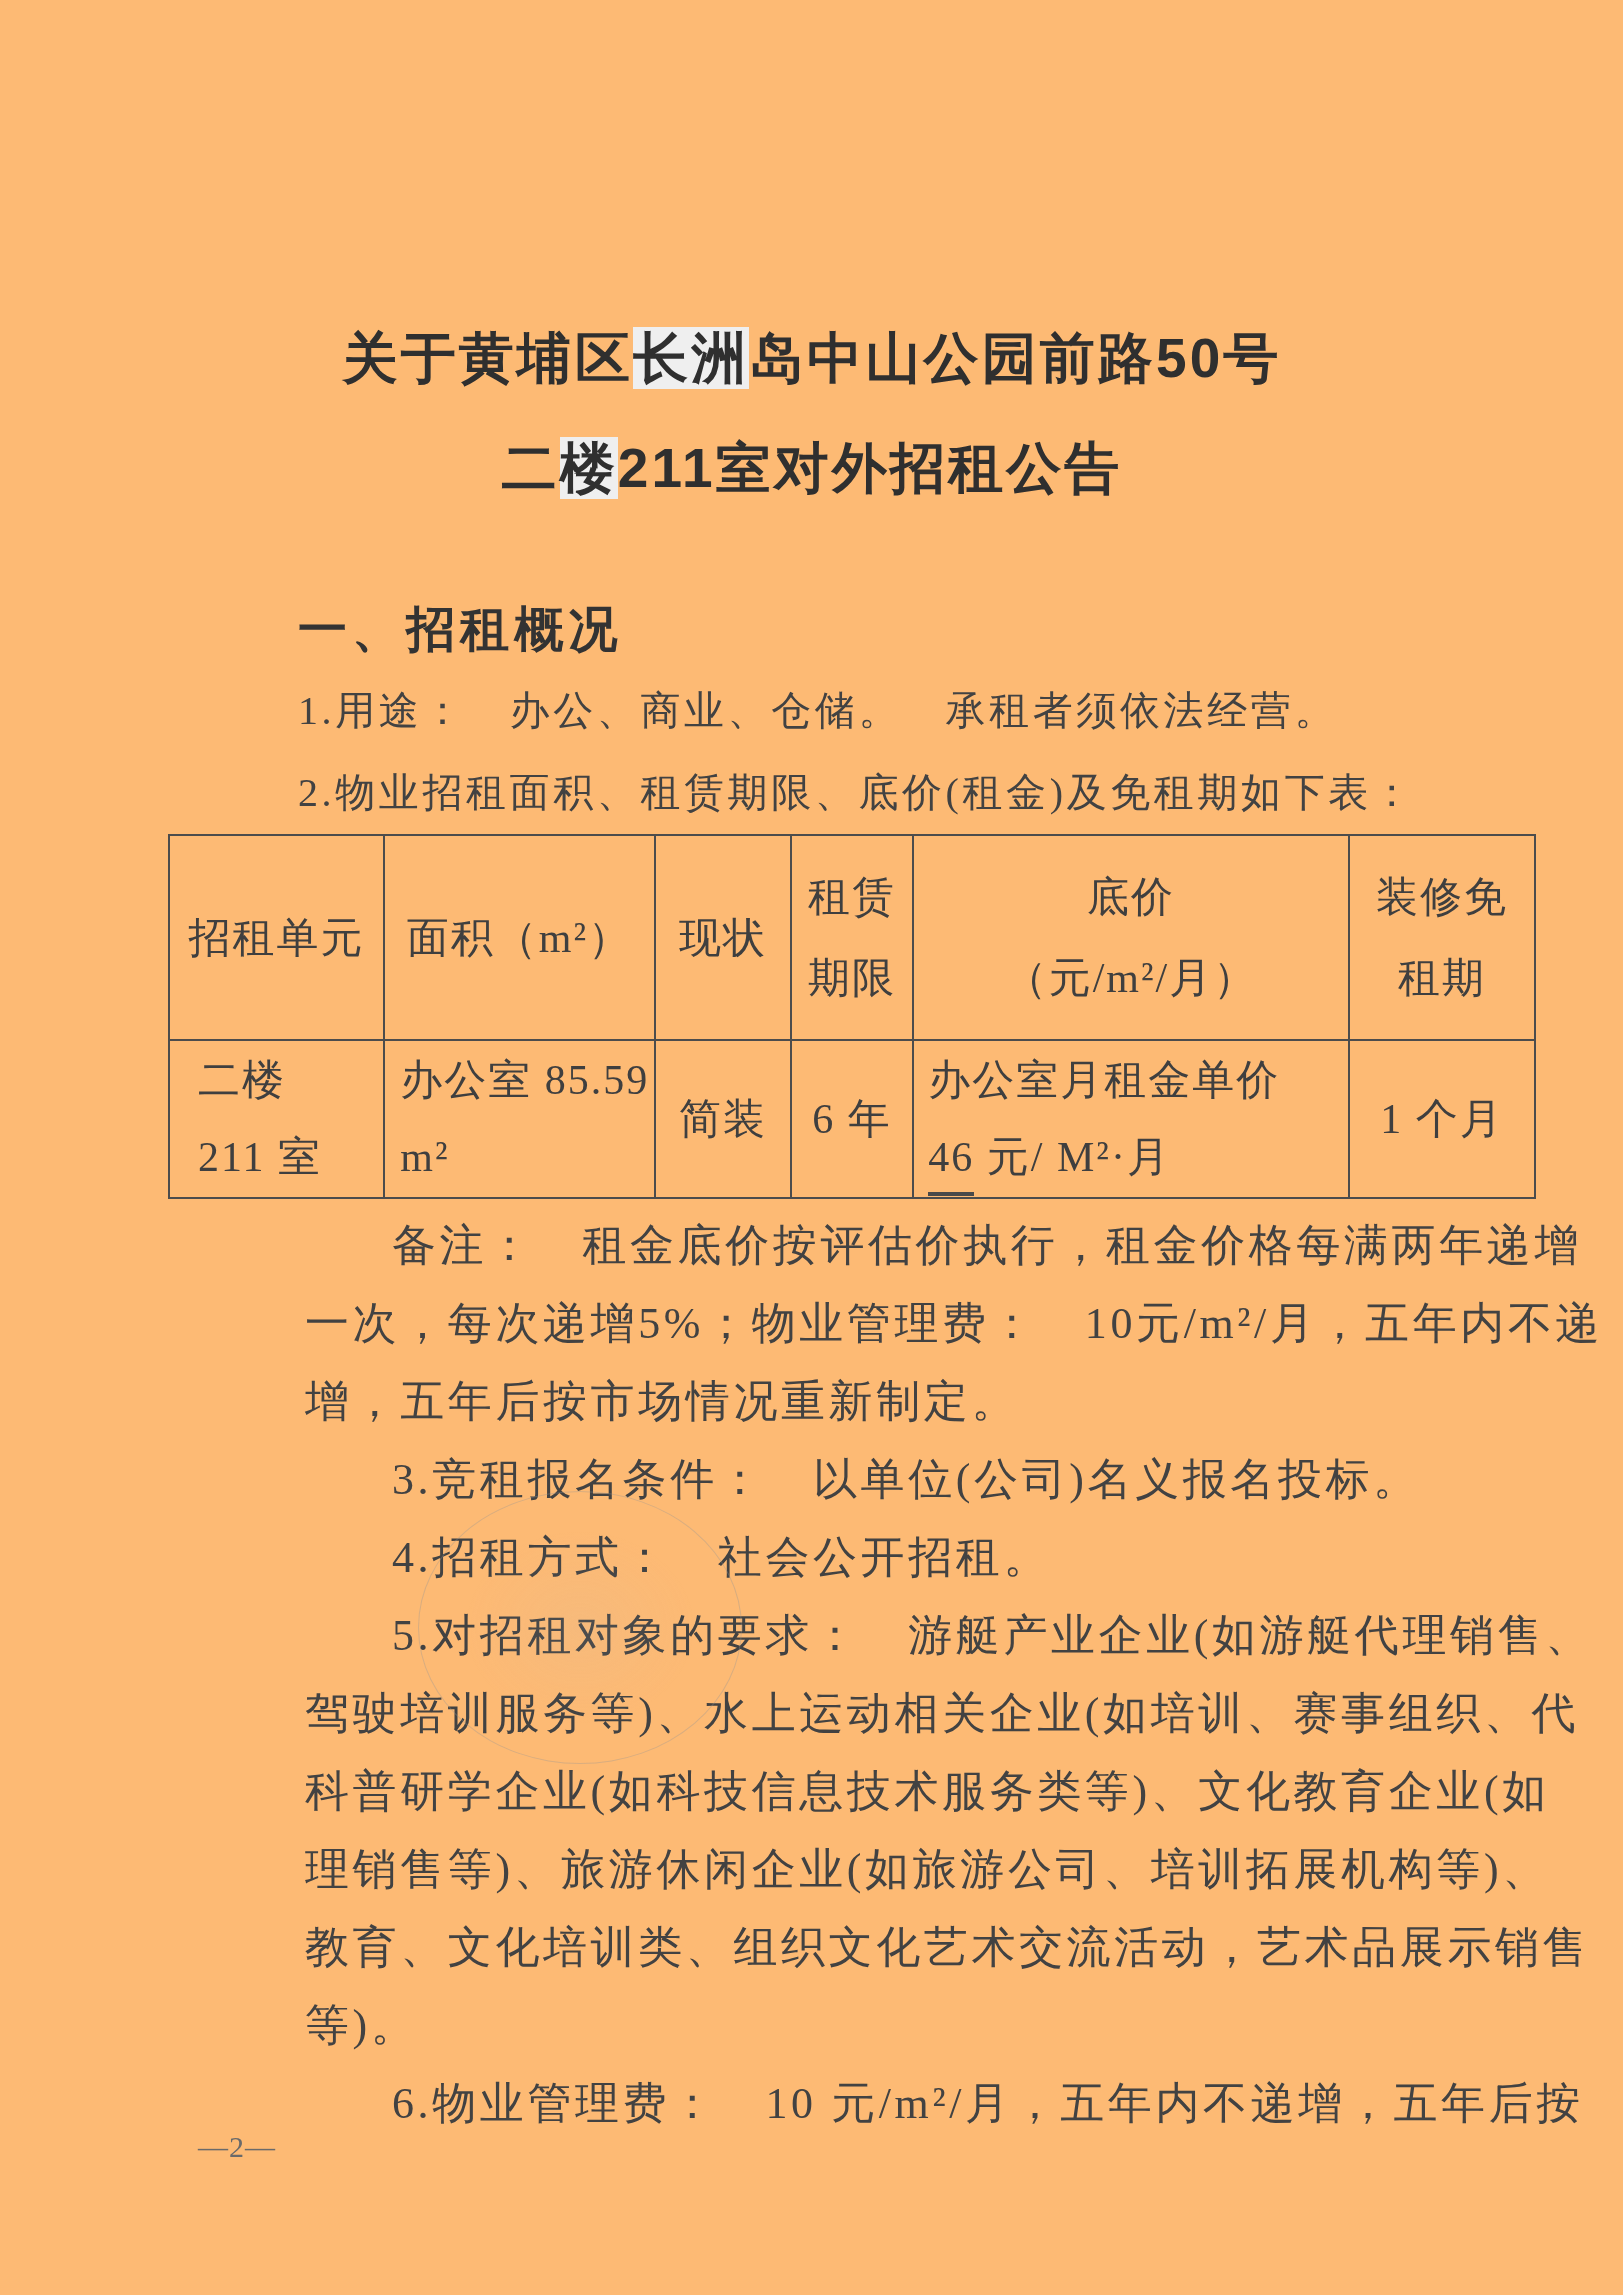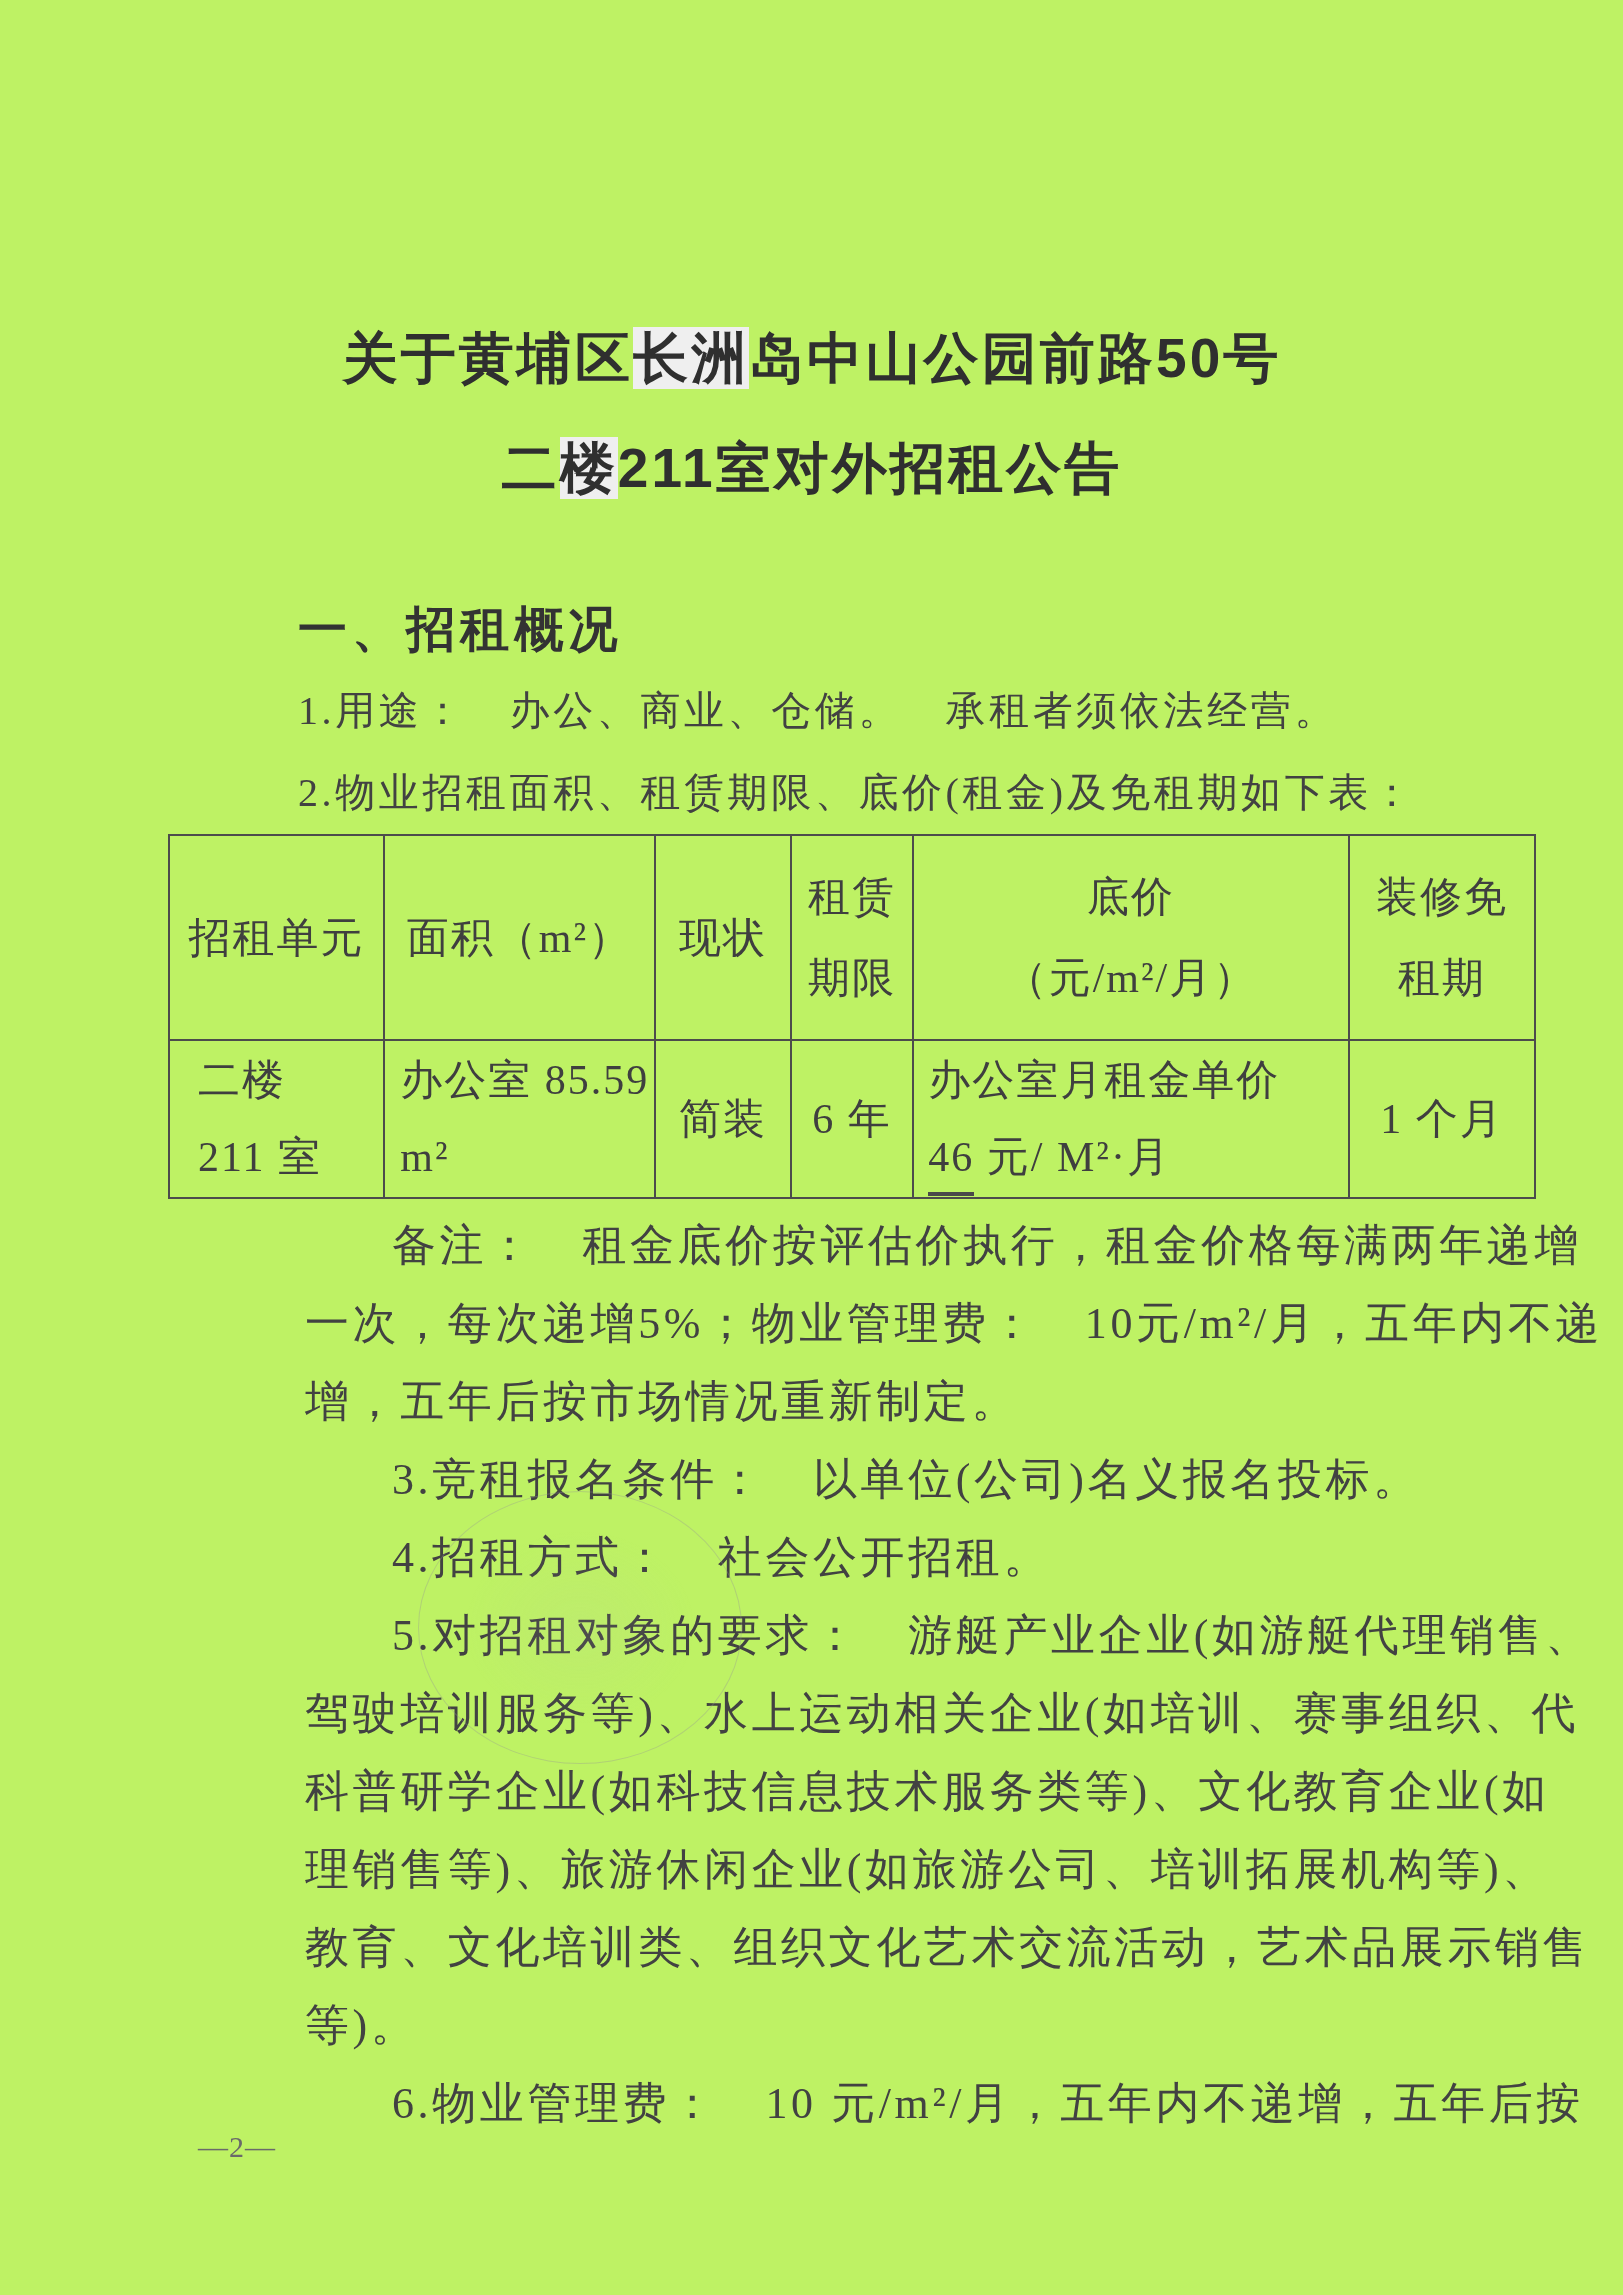--- a/index.html
+++ b/index.html
@@ -1,20 +1,20 @@
 <!DOCTYPE html>
 <html style="font-size:8.2px"><head>
 <meta charset="utf-8">
 <style>
   html, body { margin:0; padding:0; background:#e8e8e8; }
   .page {
     position:relative;
     width:1624px; height:2295px;
     margin:0 auto;
-    background:#bef264;
+    background:#fdba74;
     color:#424242;
     font-family:"Liberation Serif", serif;
     overflow:hidden;
   }
 
   
   .title-block {
     position:absolute; top:303px; left:0; width:100%;
     text-align:center;
     font-family:"Liberation Sans", sans-serif;

